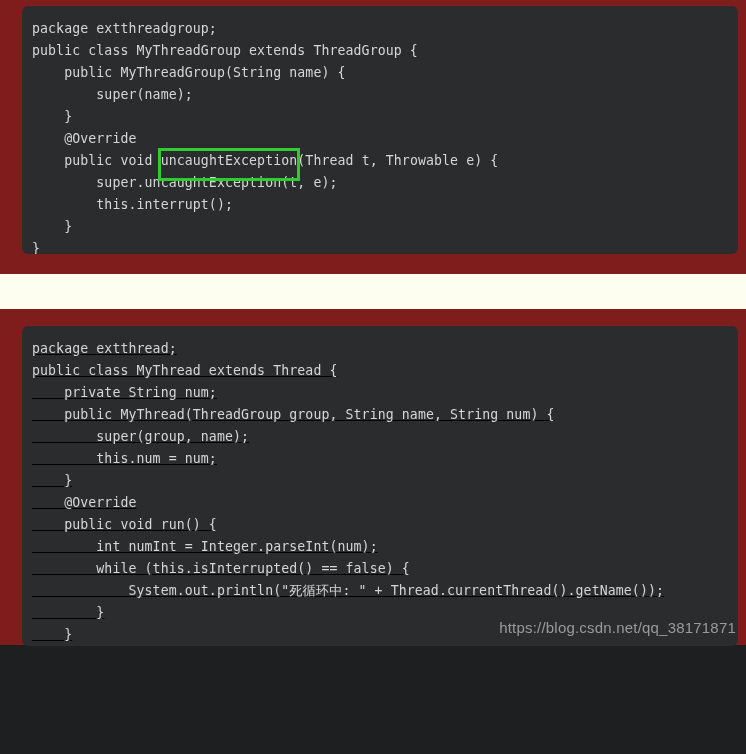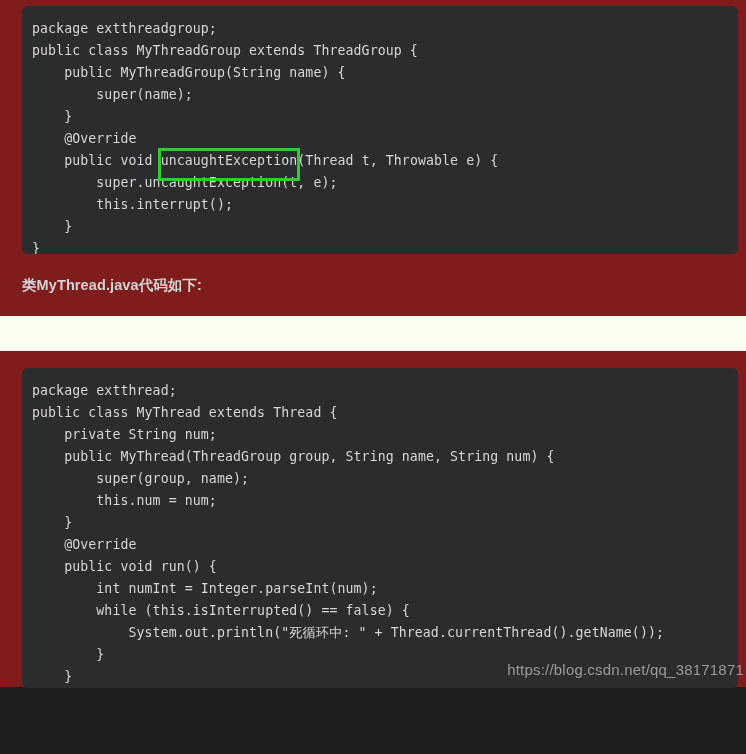--- a/index.html
+++ b/index.html
@@ -80,47 +80,46 @@
   
   .cream-band {
     background: #fdfdf0;
     width: 746px;
     height: 35px;
   }
 
   
   .watermark {
     position: absolute;
-    right: 2px;
+    right: 10px;
     bottom: 9px;
     color: #9a9a9a;
     font-family: "Liberation Sans", sans-serif;
     font-size: 15px;
     letter-spacing: 0.2px;
     white-space: nowrap;
   }
 </style>
 </head>
 <body>
 
 <div id="page">
 
   <div class="section-dark" style="padding-top:6px;">
 
     <div class="code-block" style="height:248px;">
       <pre><span class="code-line">package extthreadgroup;</span><span class="code-line">public class MyThreadGroup extends ThreadGroup {</span><span class="code-line">    public MyThreadGroup(String name) {</span><span class="code-line">        super(name);</span><span class="code-line">    }</span><span class="code-line">    @Override</span><span class="code-line"><span>    public void </span><span class="hl-box">uncaughtException</span><span>(Thread t, Throwable e) {</span></span><span class="code-line">        super.uncaughtException(t, e);</span><span class="code-line">        this.interrupt();</span><span class="code-line">    }</span><span class="code-line">}</span></pre>
     </div>
 
-    <div class="prose prose-2">类MyThread.java代码如下:</div>
     <div style="height:20px;"></div>
   </div>
 
   <div class="cream-band"></div>
 
-  <div class="section-dark" style="padding-top:3px; height:336px; position:relative;">
+  <div class="section-dark" style="padding-top:3px; height:336px; position:relative;text-decoration:underline;">
     <div style="height:14px;"></div>
     <div class="code-block" style="height:320px;">
       <pre><span class="code-line">package extthread;</span><span class="code-line">public class MyThread extends Thread {</span><span class="code-line">    private String num;</span><span class="code-line">    public MyThread(ThreadGroup group, String name, String num) {</span><span class="code-line">        super(group, name);</span><span class="code-line">        this.num = num;</span><span class="code-line">    }</span><span class="code-line">    @Override</span><span class="code-line">    public void run() {</span><span class="code-line">        int numInt = Integer.parseInt(num);</span><span class="code-line">        while (this.isInterrupted() == false) {</span><span class="code-line">            System.out.println("死循环中: " + Thread.currentThread().getName());</span><span class="code-line">        }</span><span class="code-line">    }</span></pre>
     </div>
     <div class="watermark">https://blog.csdn.net/qq_38171871</div>
   </div>
 
 </div>
 
 </body></html>

